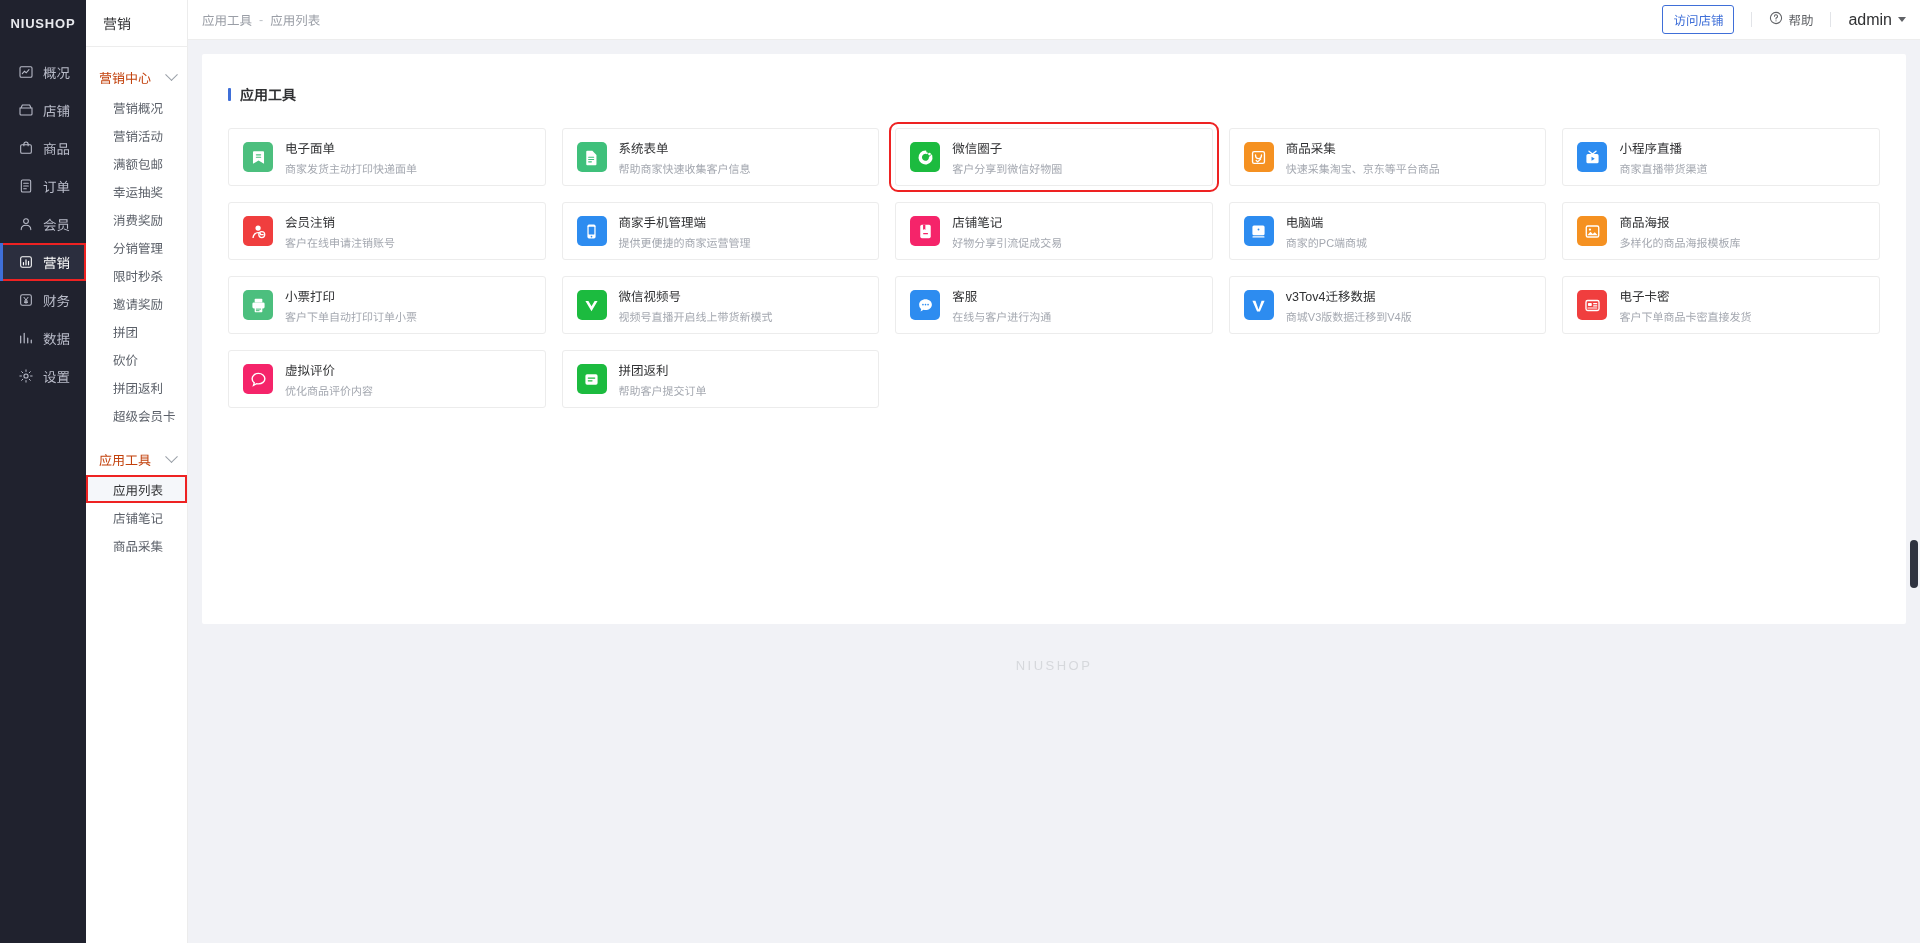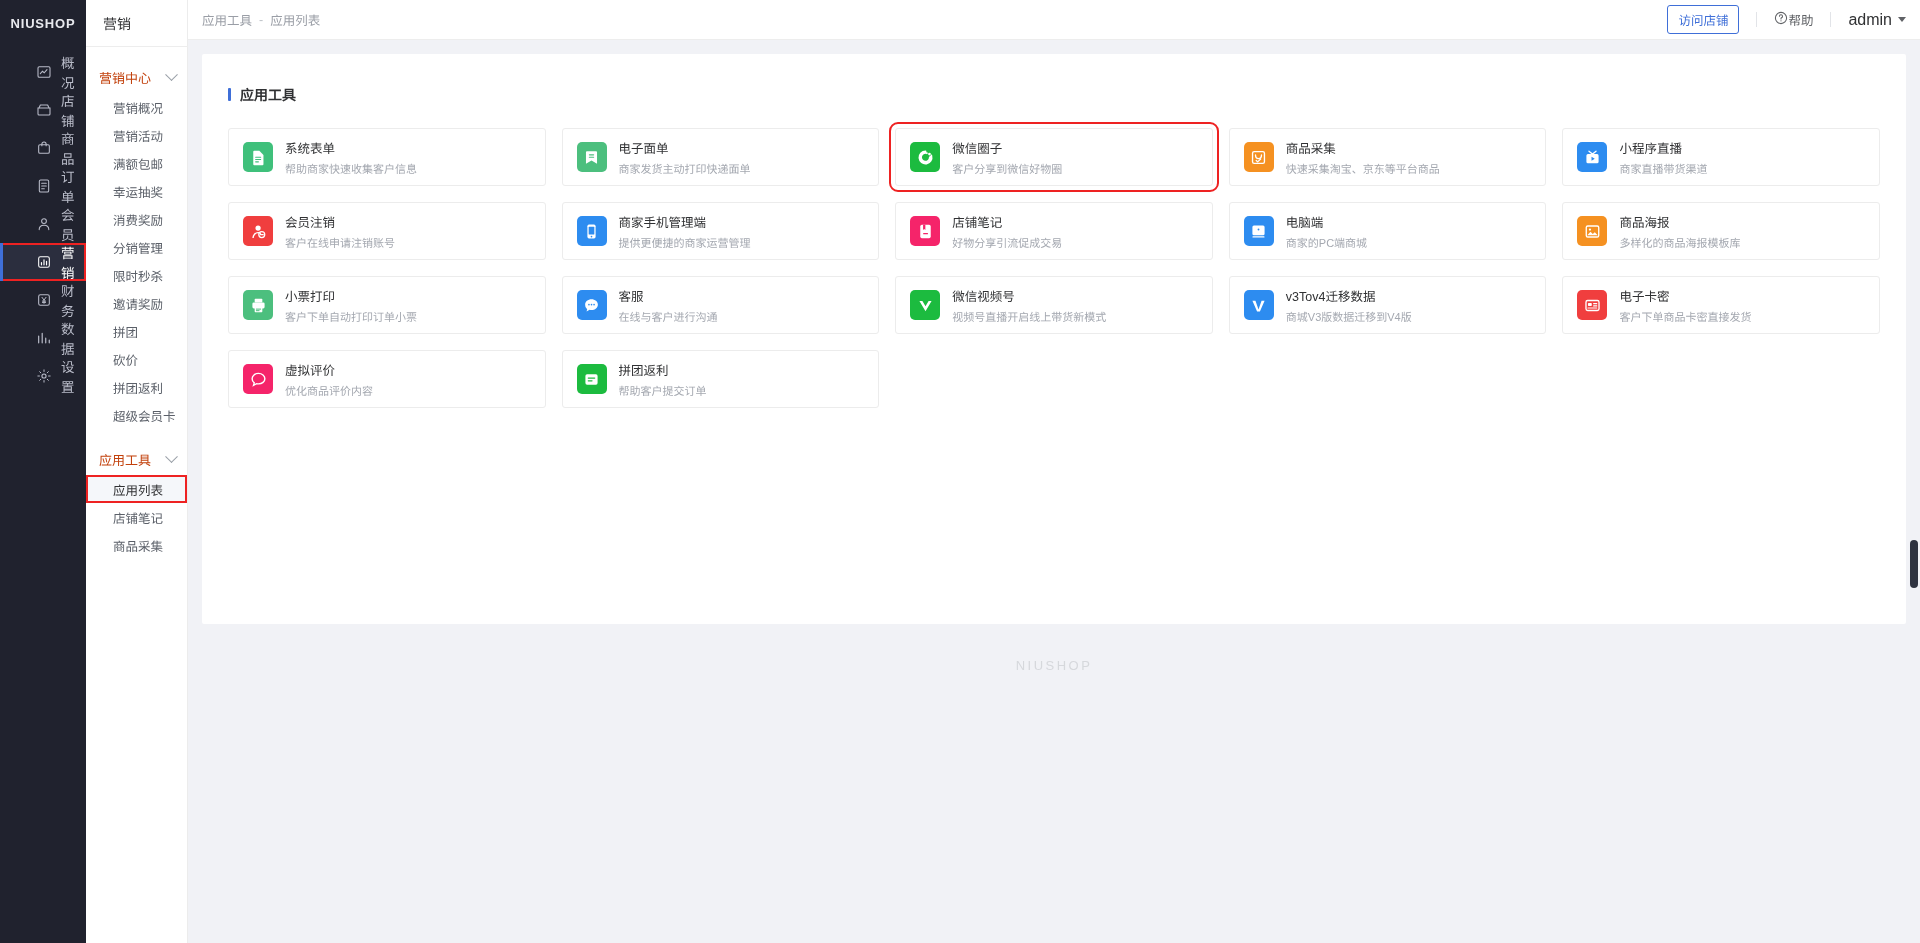--- a/index.html
+++ b/index.html
@@ -19,21 +19,21 @@
     flex: 0 0 86px;
   }
   .brand {
     height: 47px; width: 100%;
     display: flex; align-items: center; justify-content: center;
     color: #e8e9ee; font-size: 13px; letter-spacing: .8px; font-weight: 600;
   }
   .rail-item {
     width: 86px; height: 38px;
     display: flex; align-items: center; justify-content: flex-start;
-    padding-left: 36px; gap: 9px;
+    padding-left: 18px; gap: 9px;
     color: #b9bcc9; font-size: 13.5px; cursor: pointer;
     position: relative;
     margin-bottom: 0;
   }
   .rail-list { width: 86px; display: flex; flex-direction: column; gap: 0; padding-top: 6px;}
   .rail-item .ri-ic { width: 16px; height: 16px; display: block; }
   .rail-item.active { background: #2b2e3e; color: #fff; }
   .rail-item.active::before {
     content: ""; position: absolute; left: 0; top: 0; bottom: 0; width: 3px; background: #3f6fd8;
   }
@@ -83,21 +83,21 @@
   }
   .crumb { font-size: 12.5px; color: #9a9ea6; display:flex; align-items:center; gap:7px;}
   .crumb .sep { color: #bfc3c9; }
   .top-right { margin-left: auto; display: flex; align-items: center; gap: 0; }
   .visit-btn {
     border: 1px solid #3f6fd8; color: #3f6fd8; background: #fff;
     font-size: 12.5px; border-radius: 3px; padding: 4px 10px; cursor: pointer;
     font-family: Liberation Sans, sans-serif;
   }
   .vdiv { width:1px; height:15px; background:#e2e4e8; margin: 0 17px; }
-  .help { display:flex; align-items:center; font-size:12.5px; color:#606266; cursor:pointer;}
+  .help { display:flex; align-items:center; gap:5px; font-size:12.5px; color:#606266; cursor:pointer;}
   .help svg { width: 14px; height: 14px; }
   .user { display:flex; align-items:center; gap:6px; font-size:16px; color:#303133; cursor:pointer; }
   .caret { width:0;height:0;border-left:4.5px solid transparent;border-right:4.5px solid transparent;border-top:5px solid #606266;}
 
   .content {
     flex: 1 1 auto; padding: 14px; overflow: hidden; position: relative;
     background: #f1f2f6;
   }
   .panel {
     background: #fff; border-radius: 2px; height: 570px; padding: 22px 26px 0 26px;
@@ -299,44 +299,44 @@
     </div>
 
     <div class="content">
       <div class="panel">
         <div class="panel-title">
           <span class="bar"></span>
           <span>应用工具</span>
         </div>
         <div class="grid" id="app-grid">
             <div class="card">
+              <span class="card-ic" style="background: rgb(76, 191, 126);">
+                <svg viewBox="0 0 24 24" fill="#fff">
+                  <path d="M5.5 3.2h13a1.3 1.3 0 0 1 1.3 1.3v16.3l-7.8-4.6-7.8 4.6V4.5A1.3 1.3 0 0 1 5.5 3.2z"></path>
+                  <rect x="8.2" y="7.4" width="7.6" height="1.7" rx=".85" fill="#4CBF7E"></rect>
+                  <rect x="8.2" y="10.8" width="7.6" height="1.7" rx=".85" fill="#4CBF7E"></rect>
+                </svg>
+              </span>
+              <span class="card-txt">
+                <span class="card-name">电子面单</span>
+                <span class="card-desc">商家发货主动打印快递面单</span>
+              </span>
+            </div>
+            <div class="card">
               <span class="card-ic" style="background: rgb(63, 192, 123);">
                 <svg viewBox="0 0 24 24" fill="#fff">
                   <path d="M6 2.6h7.2L19 8.4v13A1.4 1.4 0 0 1 17.6 22.8H6A1.4 1.4 0 0 1 4.6 21.4V4A1.4 1.4 0 0 1 6 2.6z"></path>
                   <rect x="7.2" y="11" width="8.6" height="1.5" rx=".75" fill="#3FC07B"></rect>
                   <rect x="7.2" y="14.2" width="8.6" height="1.5" rx=".75" fill="#3FC07B"></rect>
                   <rect x="7.2" y="17.4" width="5.4" height="1.5" rx=".75" fill="#3FC07B"></rect>
                 </svg>
               </span>
               <span class="card-txt">
                 <span class="card-name">系统表单</span>
                 <span class="card-desc">帮助商家快速收集客户信息</span>
-              </span>
-            </div>
-            <div class="card">
-              <span class="card-ic" style="background: rgb(76, 191, 126);">
-                <svg viewBox="0 0 24 24" fill="#fff">
-                  <path d="M5.5 3.2h13a1.3 1.3 0 0 1 1.3 1.3v16.3l-7.8-4.6-7.8 4.6V4.5A1.3 1.3 0 0 1 5.5 3.2z"></path>
-                  <rect x="8.2" y="7.4" width="7.6" height="1.7" rx=".85" fill="#4CBF7E"></rect>
-                  <rect x="8.2" y="10.8" width="7.6" height="1.7" rx=".85" fill="#4CBF7E"></rect>
-                </svg>
-              </span>
-              <span class="card-txt">
-                <span class="card-name">电子面单</span>
-                <span class="card-desc">商家发货主动打印快递面单</span>
               </span>
             </div>
             <div class="card redbox">
               <span class="card-ic" style="background: rgb(28, 187, 63);">
                 <svg viewBox="0 0 24 24" fill="#fff">
                   <path d="M12 3.4a8.6 8.6 0 1 0 8.3 6.4l-2.2 2.1a6.2 6.2 0 1 1-4.2-6" fill="none" stroke="#fff" stroke-width="2.6" stroke-linecap="round"></path>
                   <circle cx="17.6" cy="7.1" r="1.9"></circle>
                 </svg>
               </span>
               <span class="card-txt">
@@ -445,42 +445,42 @@
                   <rect x="8.4" y="16.4" width="7.2" height="1.4" fill="#4CBF7E"></rect>
                   <rect x="8.4" y="18.6" width="5" height="1.4" fill="#4CBF7E"></rect>
                 </svg>
               </span>
               <span class="card-txt">
                 <span class="card-name">小票打印</span>
                 <span class="card-desc">客户下单自动打印订单小票</span>
               </span>
             </div>
             <div class="card">
+              <span class="card-ic" style="background: rgb(28, 187, 63);">
+                <svg viewBox="0 0 24 24" fill="#fff">
+                  <path d="M3.4 5.6h4.2l4.4 7.6 4.4-7.6h4.2L12 20.2z"></path>
+                </svg>
+              </span>
+              <span class="card-txt">
+                <span class="card-name">微信视频号</span>
+                <span class="card-desc">视频号直播开启线上带货新模式</span>
+              </span>
+            </div>
+            <div class="card">
               <span class="card-ic" style="background: rgb(45, 140, 240);">
                 <svg viewBox="0 0 24 24" fill="#fff">
                   <path d="M12 3.2c5 0 9 3.4 9 7.6s-4 7.6-9 7.6a11 11 0 0 1-2.7-.33L5 20.6l.9-3.3A7.6 7.6 0 0 1 3 10.8C3 6.6 7 3.2 12 3.2z"></path>
                   <circle cx="8.4" cy="10.8" r="1.15" fill="#2D8CF0"></circle>
                   <circle cx="12" cy="10.8" r="1.15" fill="#2D8CF0"></circle>
                   <circle cx="15.6" cy="10.8" r="1.15" fill="#2D8CF0"></circle>
                 </svg>
               </span>
               <span class="card-txt">
                 <span class="card-name">客服</span>
                 <span class="card-desc">在线与客户进行沟通</span>
-              </span>
-            </div>
-            <div class="card">
-              <span class="card-ic" style="background: rgb(28, 187, 63);">
-                <svg viewBox="0 0 24 24" fill="#fff">
-                  <path d="M3.4 5.6h4.2l4.4 7.6 4.4-7.6h4.2L12 20.2z"></path>
-                </svg>
-              </span>
-              <span class="card-txt">
-                <span class="card-name">微信视频号</span>
-                <span class="card-desc">视频号直播开启线上带货新模式</span>
               </span>
             </div>
             <div class="card">
               <span class="card-ic" style="background: rgb(45, 140, 240);">
                 <svg viewBox="0 0 24 24" fill="#fff">
                   <path d="M3.4 5.4h4.3l4.3 12.4L16.3 5.4h4.3L14 20.6h-4z"></path>
                 </svg>
               </span>
               <span class="card-txt">
                 <span class="card-name">v3Tov4迁移数据</span>

